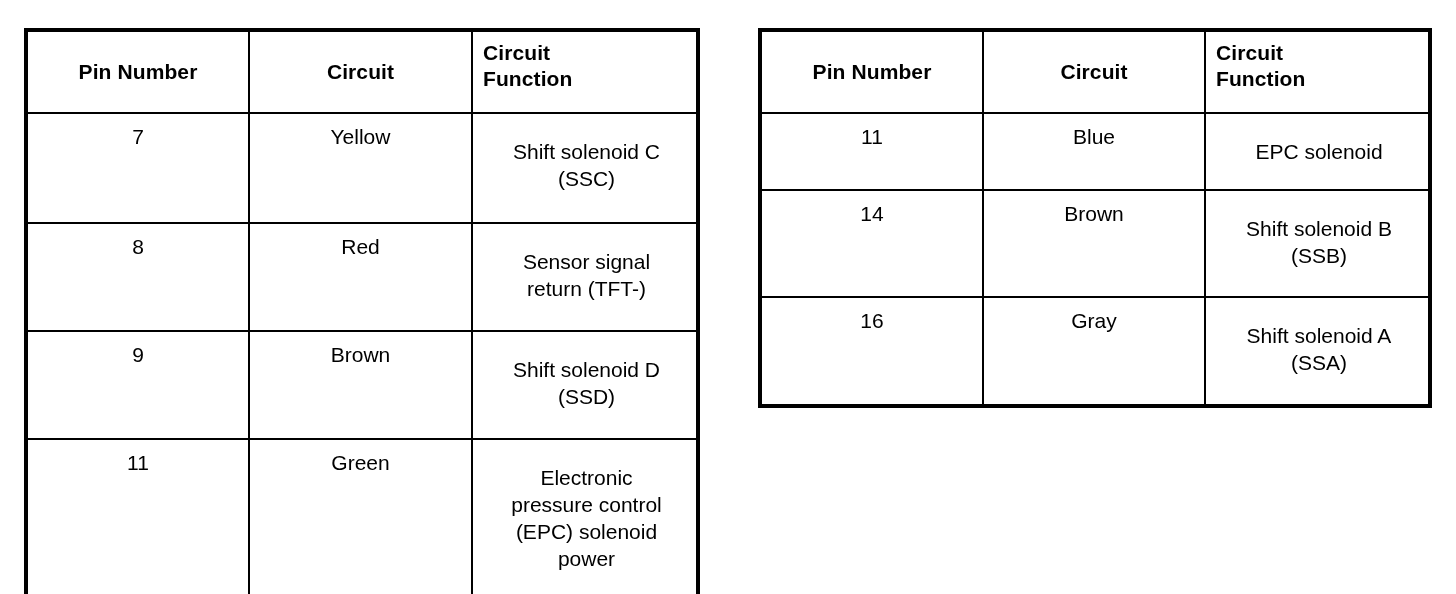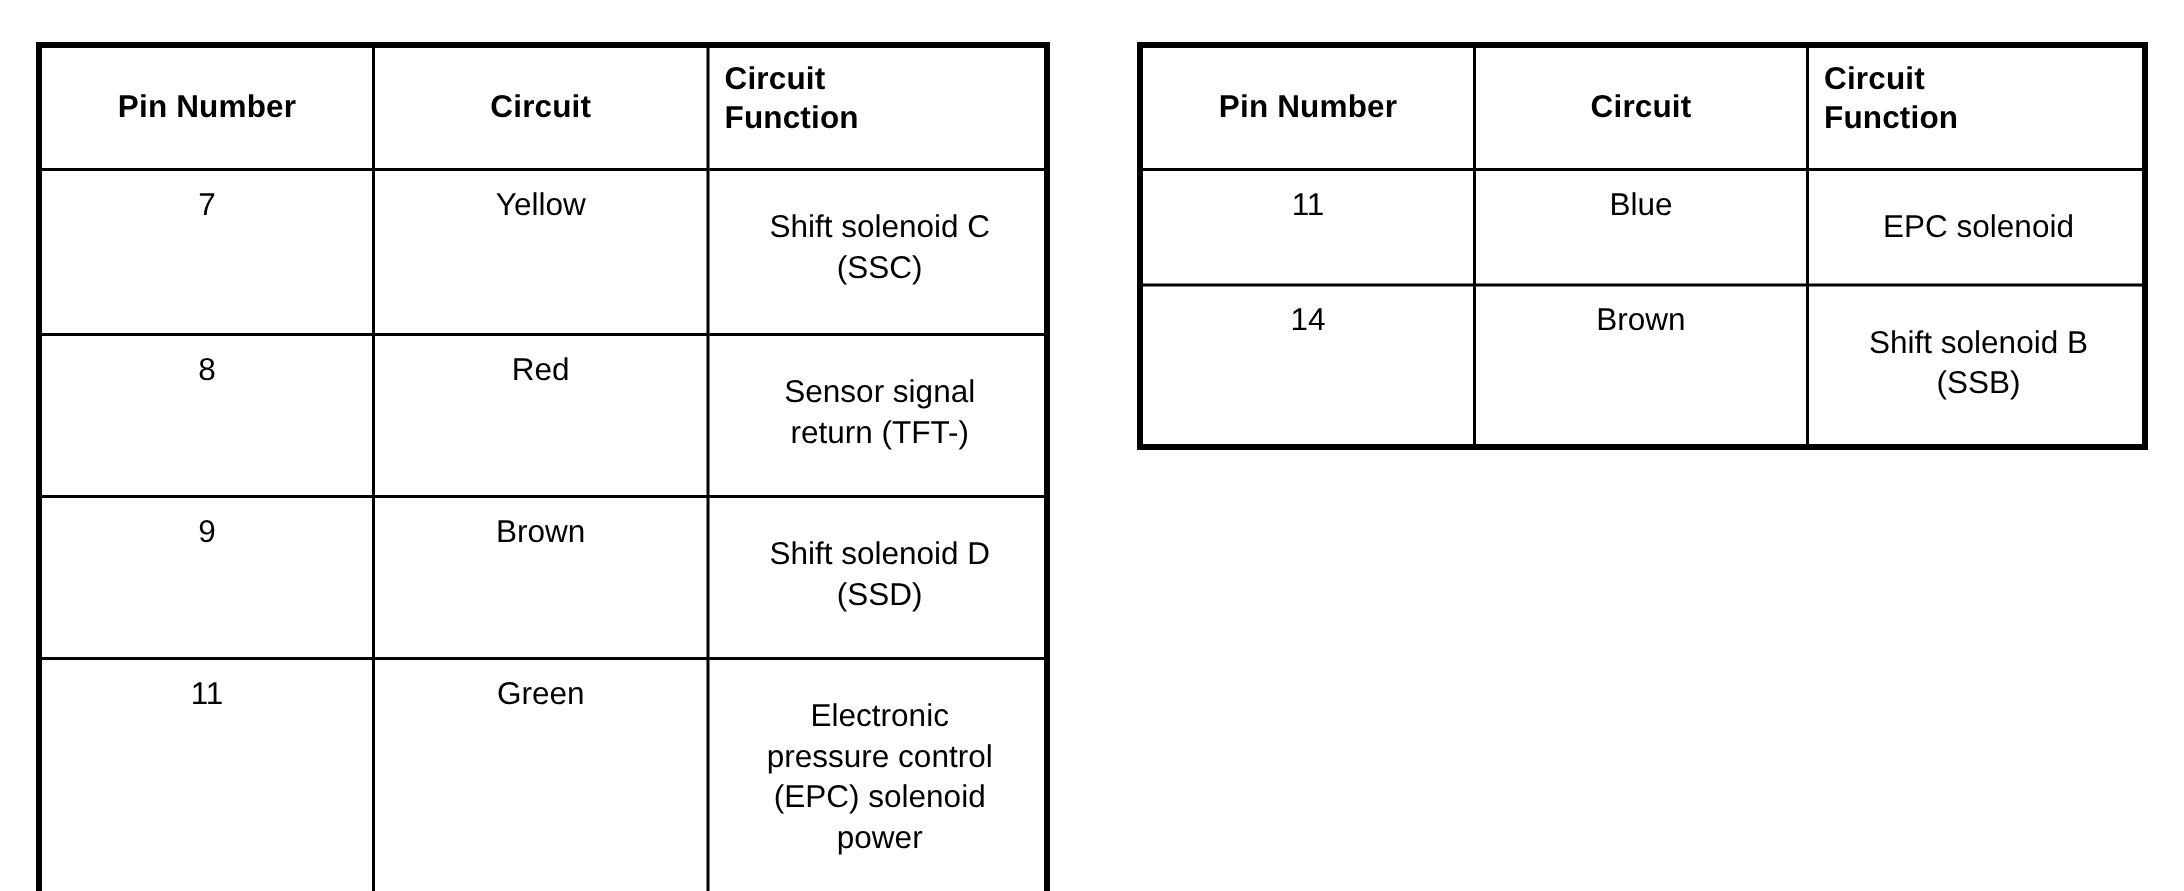--- a/index.html
+++ b/index.html
@@ -186,14 +186,22 @@
       </td>
     </tr>
     <tr class="r-14">
       <td class="col-pin">14</td>
       <td class="col-circuit">Brown</td>
       <td class="col-func">
         <span class="cell-line">Shift solenoid B</span>
         <span class="cell-line">(SSB)</span>
       </td>
     </tr>
+    <tr class="r-16">
+      <td class="col-pin">16</td>
+      <td class="col-circuit">Gray</td>
+      <td class="col-func">
+        <span class="cell-line">Shift solenoid A</span>
+        <span class="cell-line">(SSA)</span>
+      </td>
+    </tr>
   </tbody>
 </table>
 
 </body></html>

